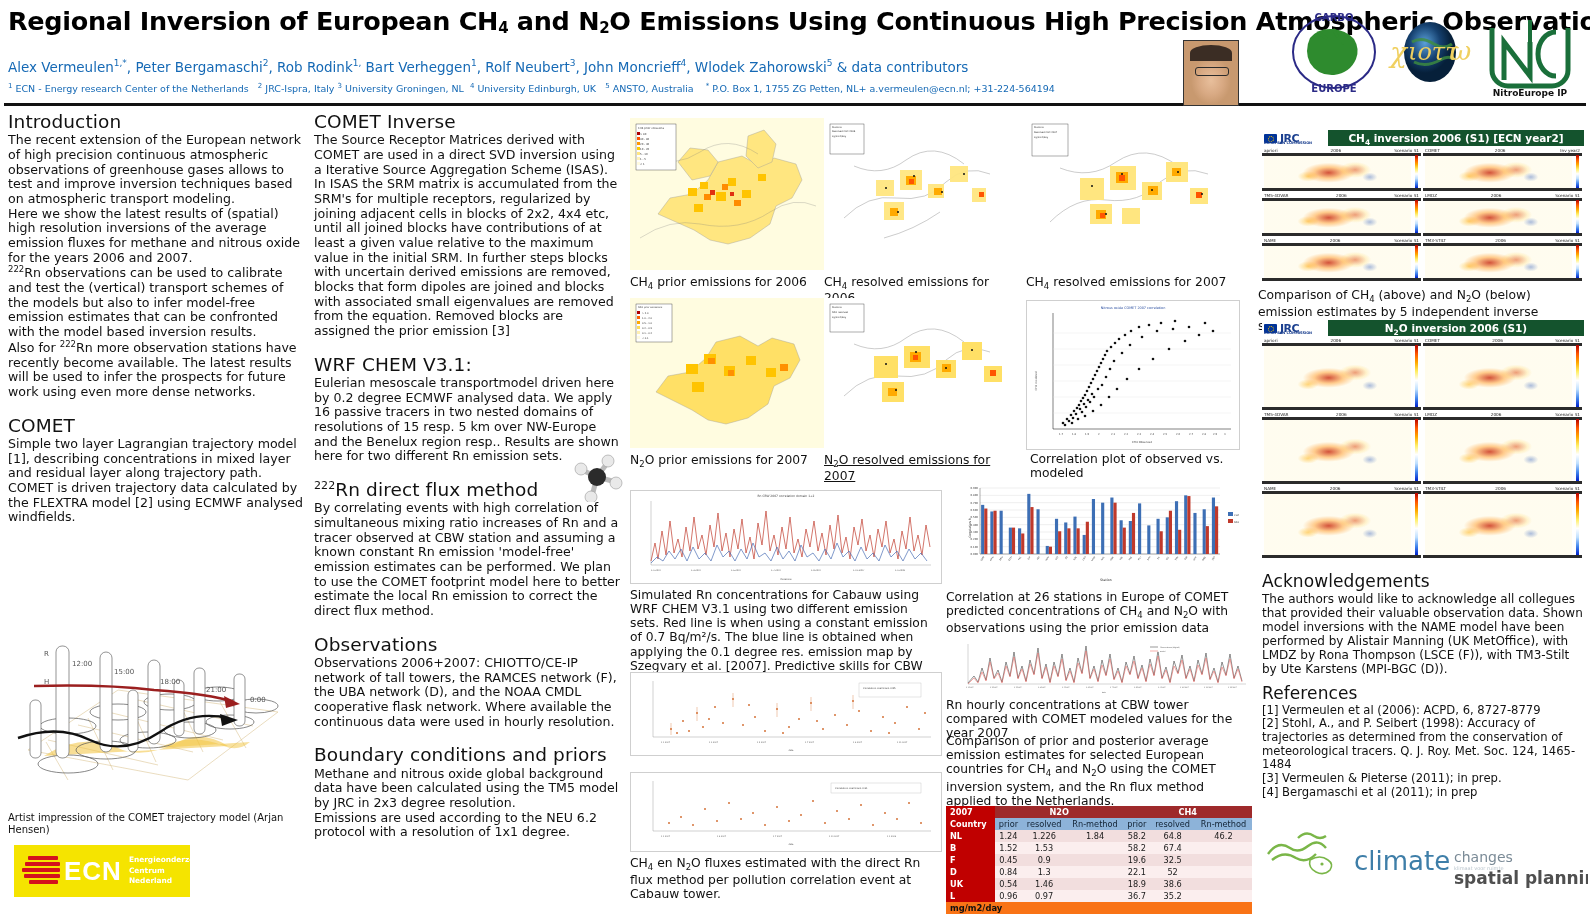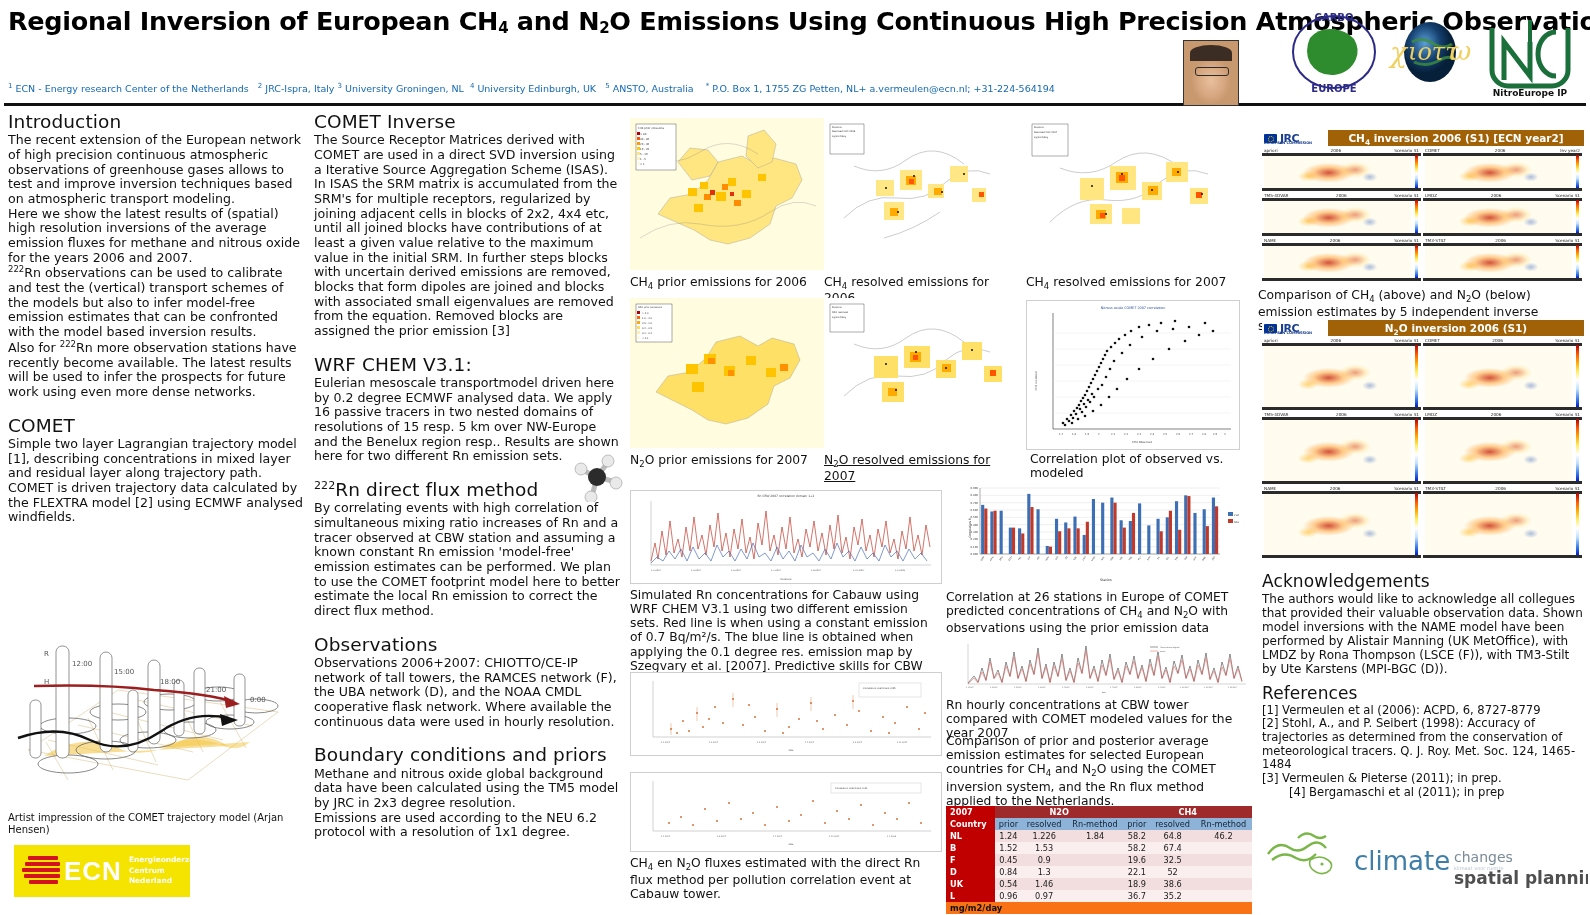--- a/index.html
+++ b/index.html
@@ -97,21 +97,21 @@
   }
   .jrc-logo{
     width:66px;height:16px;background:#fff;position:relative;flex:none;
     display:flex;align-items:center;gap:3px;padding-left:2px;box-sizing:border-box;
   }
   .jrc-eu{width:13px;height:9px;background:#003399;border-radius:1px;position:relative;}
   .jrc-eu::after{content:"";position:absolute;left:4px;top:2.5px;width:4px;height:4px;border-radius:50%;border:1px dotted #ffcc00;}
   .jrc-txt{font-size:11px;font-weight:bold;color:#1a3f8f;letter-spacing:-0.5px;}
   .jrc-ec{position:absolute;left:2px;top:11px;font-size:3.6px;color:#1a3f8f;font-weight:bold;letter-spacing:-0.1px;}
   .jrc-title{
-    flex:1;background:#a16207;color:#fff;font-size:10.5px;font-weight:bold;
+    flex:1;background:#14532d;color:#fff;font-size:10.5px;font-weight:bold;
     text-align:center;line-height:16px;height:16px;
   }
   .jrc-title sub{font-size:7.5px;}
 
   .jrc-grid{position:absolute;background:#fff;border:0;}
   .jrc-cell{position:absolute;background:#ffffff;overflow:hidden;}
   .jrc-cell .lbl{position:absolute;top:0;left:0;right:0;font-size:4.2px;color:#222;display:flex;justify-content:space-between;padding:0 2px;box-sizing:border-box;}
   .jrc-mapimg{position:absolute;left:2px;top:6px;right:10px;bottom:1px;background:#fff;}
   .jrc-cbar{position:absolute;right:3px;top:7px;width:3px;bottom:3px;
     background:linear-gradient(to bottom,#b40000,#ff5500,#ffaa00,#ffee66,#ffffff,#bfe0ff,#4488ee,#0022cc);}
@@ -142,20 +142,23 @@
 </style>
 </head>
 <body>
 
 <div class="poster">
 
   <div class="hdr-title">
     Regional Inversion of European CH<sub>4</sub> and N<sub>2</sub>O Emissions Using Continuous High Precision Atmospheric Observations
   </div>
 
+  <div class="hdr-authors">
+    Alex Vermeulen<sup>1,*</sup>, Peter Bergamaschi<sup>2</sup>, Rob Rodink<sup>1,</sup> Bart Verheggen<sup>1</sup>, Rolf Neubert<sup>3</sup>, John Moncrieff<sup>4</sup>, Wlodek Zahorowski<sup>5</sup> &amp; data contributors
+  </div>
 
   <div class="hdr-affil">
     <sup>1</sup> ECN - Energy research Center of the Netherlands &nbsp;&nbsp;<sup>2</sup> JRC-Ispra, Italy <sup>3</sup> University Groningen, NL &nbsp;<sup>4</sup> University Edinburgh, UK &nbsp;&nbsp;<sup>5</sup> ANSTO, Australia &nbsp;&nbsp;&nbsp;<sup>*</sup> P.O. Box 1, 1755 ZG Petten, NL+ a.vermeulen@ecn.nl; +31-224-564194
   </div>
 
   <div class="hdr-rule"></div>
 
   <div class="photo">
     <div class="face"></div>
       <div class="hair"></div>
@@ -1190,21 +1193,21 @@
     <h2 class="sec" style="font-size:17px;">Acknowledgements</h2>
     <p class="body" style="font-size:12px;line-height:1.18;">The authors would like to acknowledge all collegues that provided their valuable observation data.  Shown model inversions with the NAME model have been performed by Alistair Manning (UK MetOffice), with LMDZ by Rona Thompson (LSCE (F)), with TM3-Stilt by Ute Karstens (MPI-BGC (D)).</p>
   </div>
 
   <div style="position:absolute;left:1262px;top:684px;width:322px;">
     <h2 class="sec" style="font-size:17px;">References</h2>
     <div id="ref-list">
         <p class="body" style="font-size: 11.6px; line-height: 1.18;">[1] Vermeulen et al (2006): ACPD, 6, 8727-8779</p>
         <p class="body" style="font-size: 11.6px; line-height: 1.18;">[2] Stohl, A., and P. Seibert (1998): Accuracy of trajectories as determined from the conservation of meteorological tracers. Q. J. Roy. Met. Soc. 124, 1465-1484</p>
         <p class="body" style="font-size: 11.6px; line-height: 1.18;">[3] Vermeulen &amp; Pieterse (2011); in prep.</p>
-        <p class="body" style="font-size: 11.6px; line-height: 1.18; margin-left: 27px;">[4] Bergamaschi et al (2011); in prep</p>
+        <p class="body" style="font-size: 11.6px; line-height: 1.18;">[4] Bergamaschi et al (2011); in prep</p>
       </div>
   </div>
 
   <svg class="climate-logo" viewBox="0 0 330 70">
     <g stroke="#7ab648" stroke-width="2.4" fill="none">
       <path d="M10 34 q10 -14 22 -6 q8 6 18 -2 q10 -8 18 2"></path>
       <path d="M14 40 q12 -10 24 -2 q10 6 20 -4"></path>
       <path d="M40 18 q8 -8 16 -2 q6 4 12 0"></path>
     </g>
     <path d="M52 40 q10 -6 18 0 q6 4 2 10 q-6 6 -14 2 q-8 -4 -6 -12z" fill="#fff" stroke="#7ab648" stroke-width="1.6"></path>

